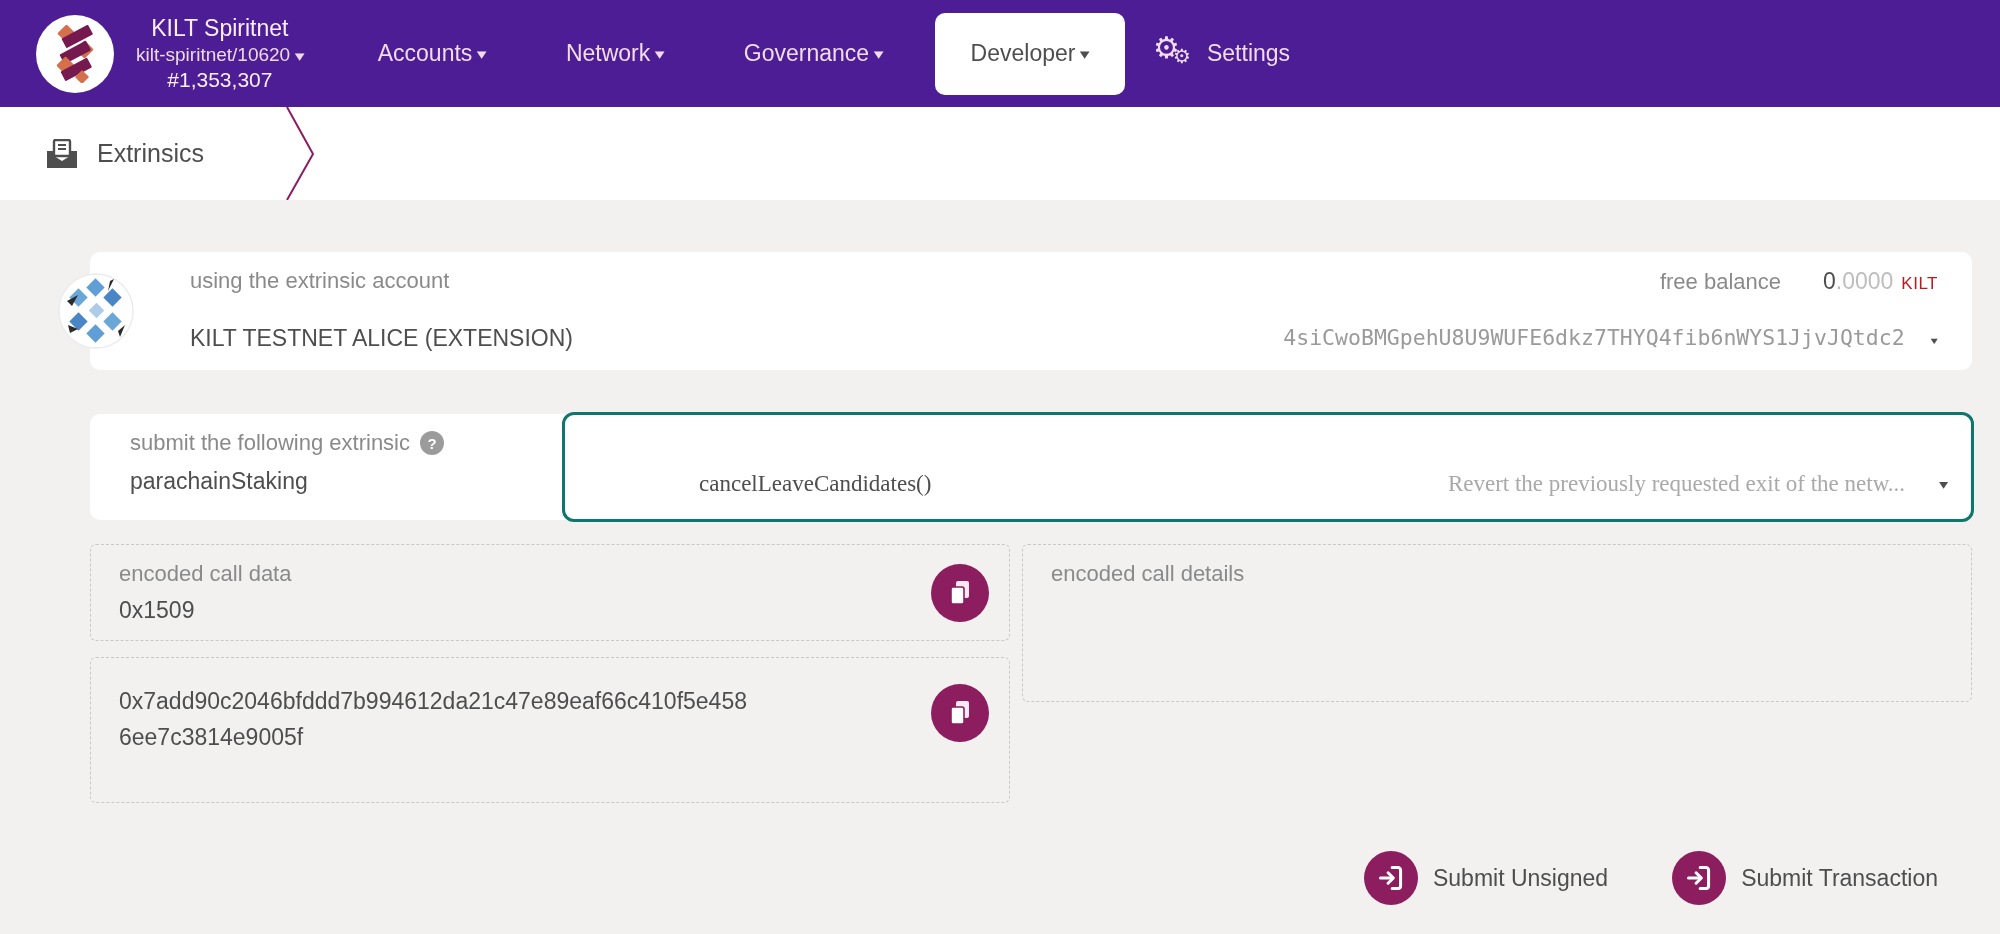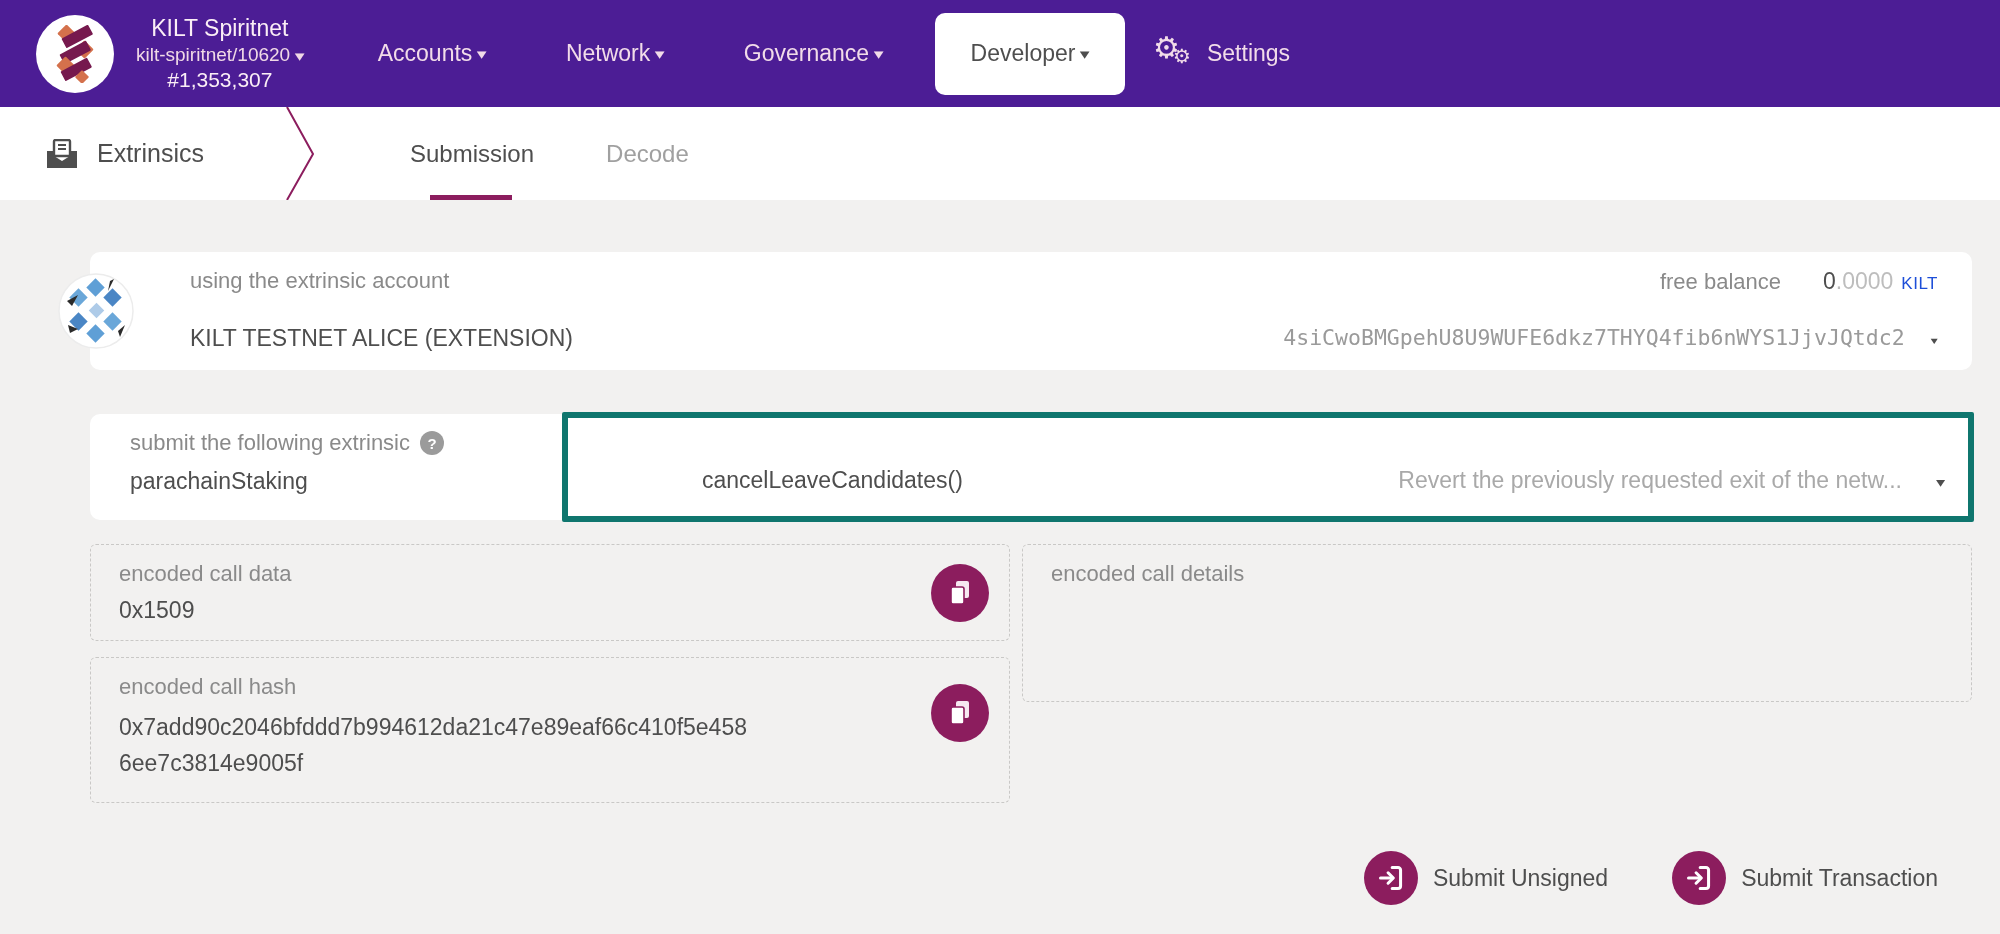--- a/index.html
+++ b/index.html
@@ -55,34 +55,34 @@
     background:#ffffff; border-radius:10px; margin:0 28px 0 90px; position:relative;
   }
   .account-card { height:118px; padding:16px 34px 0 100px; display:grid;
     grid-template-columns:1fr auto; grid-template-rows:auto auto; row-gap:12px; }
   .identicon { position:absolute; left:-32px; top:50%; transform:translateY(-50%); width:76px; height:76px; }
   .muted { color:#8a8a8a; font-size:22px; }
   .account-name { font-size:23px; color:#4e4e4e; }
   .balance-line { font-size:22px; color:#8a8a8a; display:flex; align-items:baseline; justify-content:flex-end; }
   .balance-int { color:#4e4e4e; font-size:23px; margin-left:42px; }
   .balance-frac { color:#bdbdbd; font-size:23px; }
-  .balance-unit { color:#1d4ed8; font-size:17px; margin-left:8px; letter-spacing:0.5px; }
+  .balance-unit { color:#b91c1c; font-size:17px; margin-left:8px; letter-spacing:0.5px; }
   .address-line { font-size:21.5px; color:#9a9a9a; text-align:right; cursor:pointer; }
   .address-line .caret { color:#4e4e4e; font-size:14px; margin-left:12px; }
 
   .extrinsic-card { height:106px; margin-top:44px; }
   .pallet-block { position:absolute; left:40px; top:16px; }
   .pallet-label { display:flex; align-items:center; font-size:22px; color:#8a8a8a; }
   .help-badge { width:24px; height:24px; border-radius:50%; background:#9b9b9b; color:#fff;
     font-size:15px; font-weight:bold; display:inline-flex; align-items:center; justify-content:center; margin-left:10px; }
   .pallet-value { margin-top:12px; font-size:23px; color:#4e4e4e; cursor:pointer; }
   .pallet-caret { position:absolute; left:468px; top:60px; font-size:14px; color:#4e4e4e; }
   .method-box {
     position:absolute; left:472px; top:-2px; right:-2px; bottom:-2px;
-    border:6px solid #0f766e; border-radius:2px; background:#ffffff; cursor:pointer;
+    border:3px solid #0f766e; border-radius:12px; background:#ffffff; cursor:pointer;font-family:Liberation Serif, serif;
   }
   .method-name { position:absolute; left:134px; bottom:22px; font-size:23px; color:#4e4e4e; }
   .method-desc { position:absolute; right:66px; bottom:22px; font-size:23px; color:#a9a9a9; }
   .method-caret { position:absolute; right:24px; bottom:26px; font-size:14px; color:#4e4e4e; }
 
   .boxes-row { display:flex; margin:24px 28px 0 90px; gap:12px; align-items:flex-start; }
   .col-left { width:920px; flex:0 0 auto; }
   .col-right { flex:1; }
   .dashed-box {
     border:1.5px dashed #c9c8c6; border-radius:6px; padding:16px 28px; position:relative;
@@ -165,28 +165,20 @@
         <line x1="13" y1="6" x2="21" y2="6" stroke="#4e4e4e" stroke-width="2"></line>
         <line x1="13" y1="10" x2="21" y2="10" stroke="#4e4e4e" stroke-width="2"></line>
         <path d="M2 12 L9 12 L9 17 L17 22 L25 17 L25 12 L32 12 L32 29 L2 29 Z" fill="#4e4e4e"></path>
       </svg>
     </span>
     <span>Extrinsics</span>
   </div>
   <svg class="crumb-sep" width="40" height="93" viewBox="0 0 40 93">
     <polyline points="4,0 30,47 4,93" fill="none" stroke="#8c1d5e" stroke-width="2"></polyline>
   </svg>
-  <div class="tabs">
-    <div class="tab active">
-        <span>Submission</span>
-      </div>
-    <div class="tab">
-        <span>Decode</span>
-      </div>
-  </div>
 </div>
 
 <div class="content">
 
   <div class="card account-card">
     <svg class="identicon" viewBox="0 0 76 76">
       <circle cx="38" cy="38" r="37" fill="#ffffff" stroke="#ececec" stroke-width="1.5"></circle>
       <g>
         <rect x="31" y="8" width="13" height="13" transform="rotate(45 37.5 14.5)" fill="#5f9fd6"></rect>
         <rect x="14" y="18" width="13" height="13" transform="rotate(45 20.5 24.5)" fill="#6aa7d9"></rect>
@@ -237,21 +229,20 @@
         <div class="box-label">encoded call data</div>
         <div class="box-value">0x1509</div>
         <button class="copy-btn copy-center">
           <svg width="26" height="28" viewBox="0 0 26 28">
             <rect x="9" y="2" width="13" height="17" rx="2" fill="#f7e8f1"></rect>
             <rect x="4" y="8" width="13" height="17" rx="2" fill="#ffffff" stroke="#8c1d5e" stroke-width="1.6"></rect>
           </svg>
         </button>
       </div>
       <div class="dashed-box hash-box">
-        <div class="box-label">encoded call hash</div>
         <div class="box-value hash-value">0x7add90c2046bfddd7b994612da21c47e89eaf66c410f5e4586ee7c3814e9005f</div>
         <button class="copy-btn copy-top">
           <svg width="26" height="28" viewBox="0 0 26 28">
             <rect x="9" y="2" width="13" height="17" rx="2" fill="#f7e8f1"></rect>
             <rect x="4" y="8" width="13" height="17" rx="2" fill="#ffffff" stroke="#8c1d5e" stroke-width="1.6"></rect>
           </svg>
         </button>
       </div>
     </div>
     <div class="col-right">

